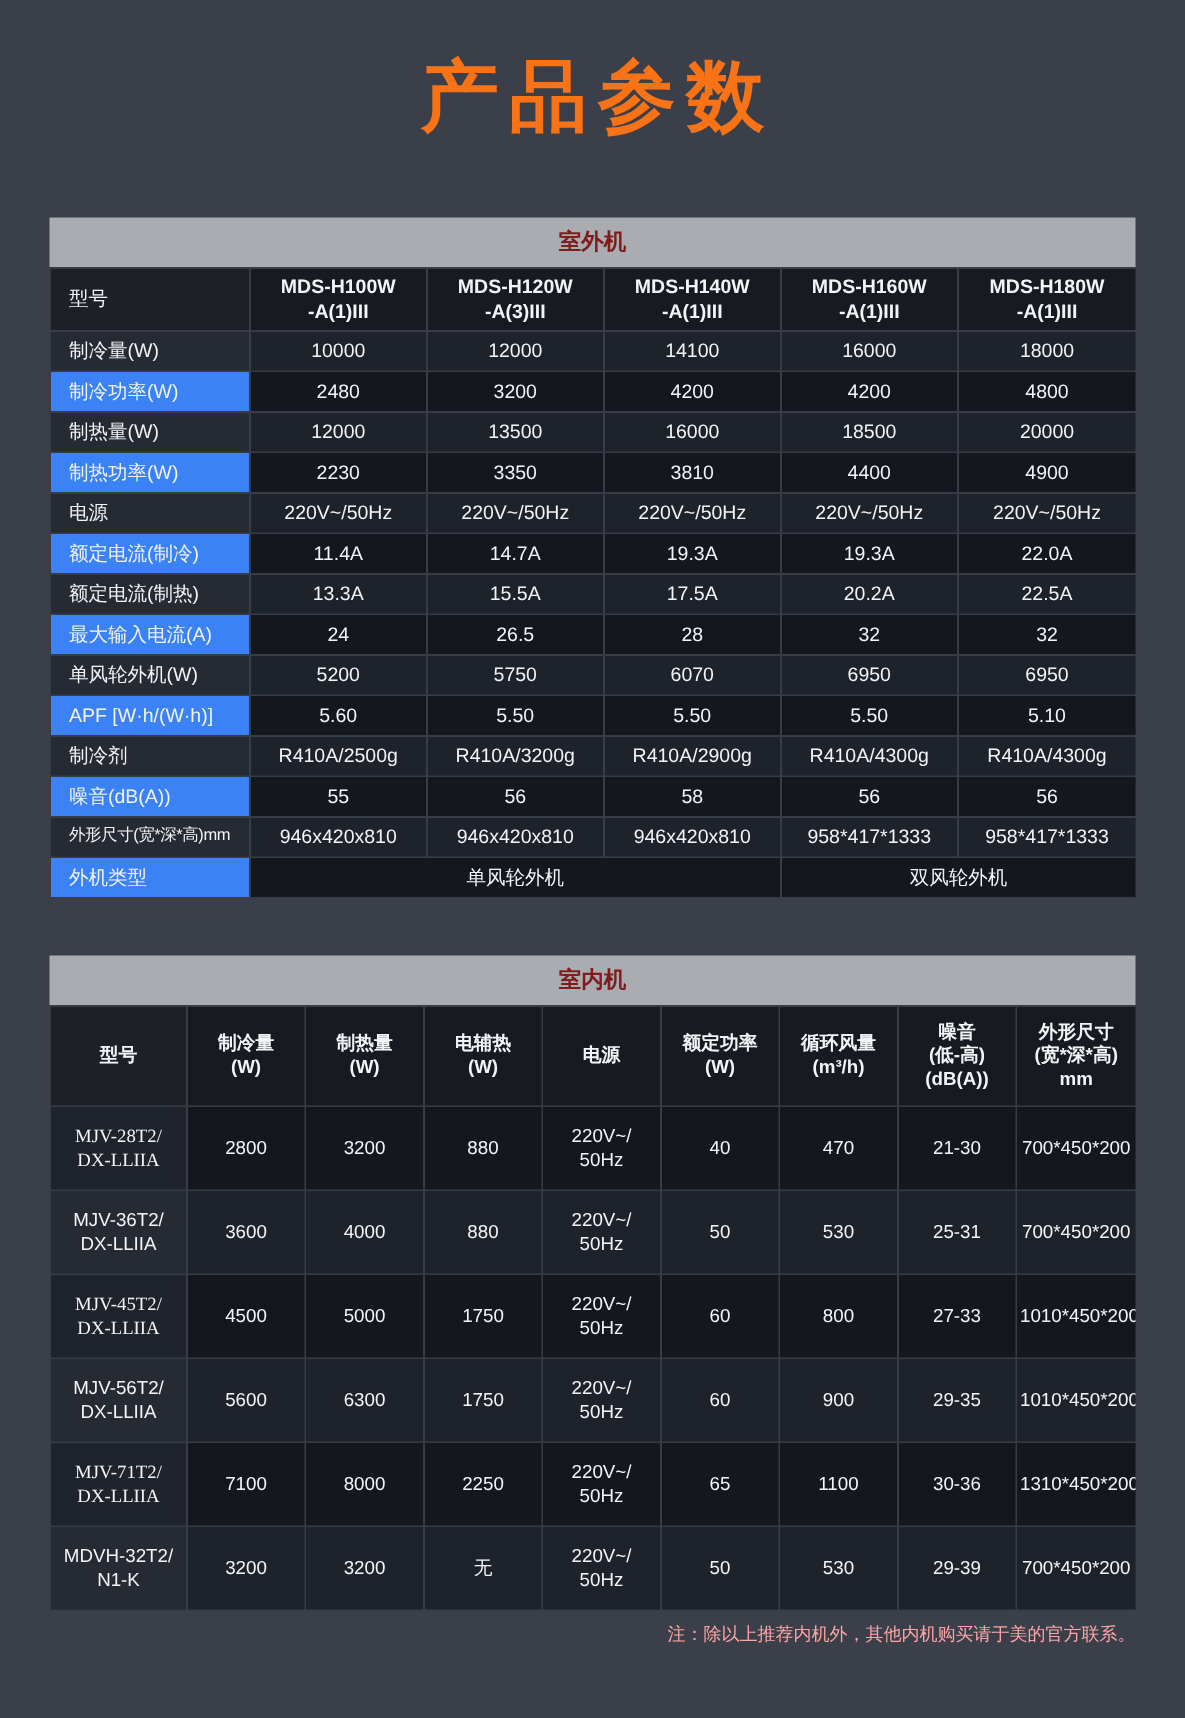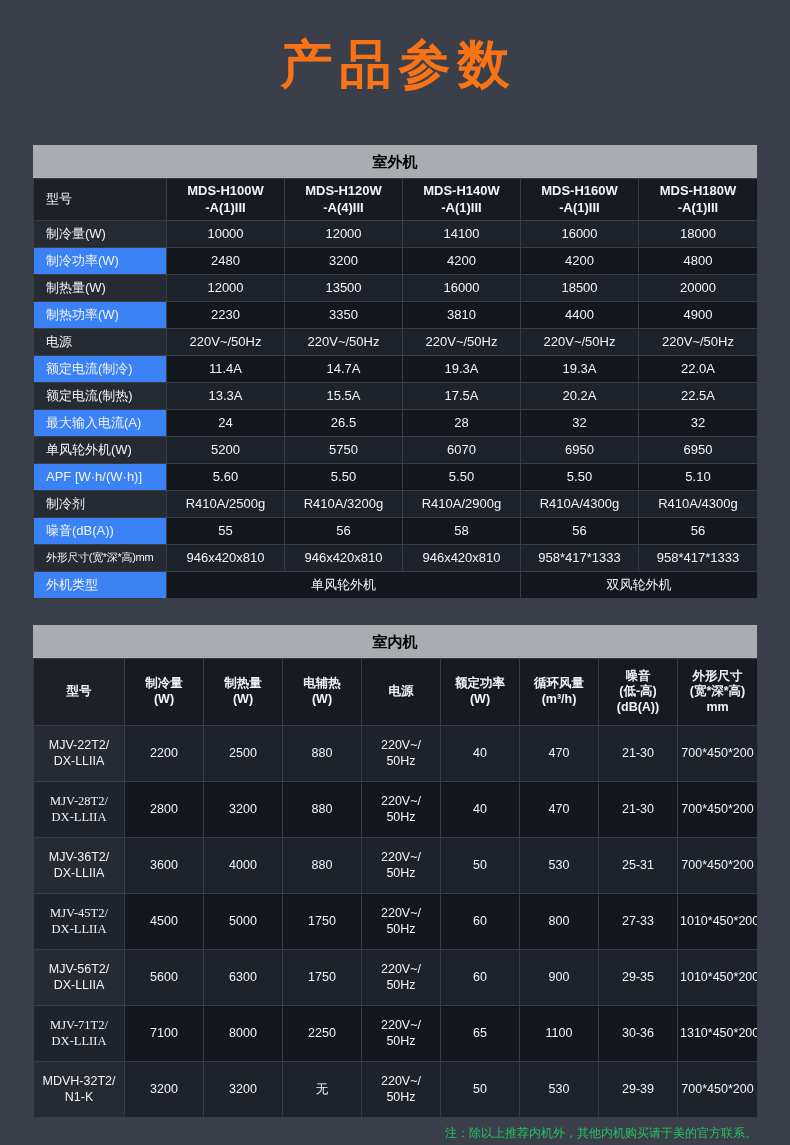--- a/index.html
+++ b/index.html
@@ -12,24 +12,24 @@
   .page{width:790px;height:1145px;position:relative;}
   .title{
     margin:0;padding-top:30px;height:78px;
     text-align:center;
     font-size:52px;font-weight:bold;
     letter-spacing:7px;text-indent:7px;
     color:#f97316;
   }
   .table-block{width:724px;margin:0 auto;}
   .tb1{margin-top:37px;}
-  .tb2{margin-top:26px;}
+  .tb2{margin-top:38px;}
   .bar{
     height:33px;line-height:33px;
-    background:#a9acb0;color:#000000;
+    background:#a9acb0;color:#7f1d1d;
     text-align:center;font-size:15px;font-weight:bold;
   }
   table{
     width:724px;border-collapse:collapse;table-layout:fixed;
   }
   td{
     border:1px solid #383c44;
     color:#f2f4f6;font-size:13px;font-weight:500;
     text-align:center;vertical-align:middle;
     padding:0 2px;line-height:1.25;
@@ -50,21 +50,21 @@
   .tb2 tr.head td{font-weight:bold;}
   
   tr.hd td{background:#171a21;} tr.hd td.lbl{background:#1d2027;}
   tr.lt td{background:#1e222b;} tr.lt td.lbl{background:#262a33;}
   tr.dk td{background:#14171e;} tr.dk td.lbl{background:#3b82f6;}
   .tb2 tr.lt td.mdl{background:#262a33;}
   .tb2 tr.dk td.mdl{background:#1f232b;font-family:Liberation Serif, serif;}
   .note{
     width:724px;margin:7px auto 0;
     text-align:right;
-    color:#22c55e;font-size:12px;
+    color:#fca5a5;font-size:12px;
   }
 </style>
 </head>
 <body>
 
 <div class="page">
 
   <h1 class="title">产品参数</h1>
 
   <section class="table-block tb1">
@@ -77,21 +77,21 @@
           <col style="width:118px">
           <col style="width:118px">
           <col style="width:119px">
       </colgroup>
       <tbody>
           <tr class="head hd">
         <td class="lbl">型号</td>
         <td>MDS-H100W
 -A(1)III</td>
         <td>MDS-H120W
--A(4)III</td>
+-A(3)III</td>
         <td>MDS-H140W
 -A(1)III</td>
         <td>MDS-H160W
 -A(1)III</td>
         <td>MDS-H180W
 -A(1)III</td>
       </tr>
       <tr class="lt">
         <td class="lbl">制冷量(W)</td>
         <td>10000</td>
@@ -233,33 +233,20 @@
 (W)</td>
         <td>循环风量
 (m³/h)</td>
         <td>噪音
 (低-高)
 (dB(A))</td>
         <td>外形尺寸
 (宽*深*高)
 mm</td>
       </tr>
-      <tr class="lt">
-        <td class="mdl">MJV-22T2/
-DX-LLIIA</td>
-        <td>2200</td>
-        <td>2500</td>
-        <td>880</td>
-        <td>220V~/
-50Hz</td>
-        <td>40</td>
-        <td>470</td>
-        <td>21-30</td>
-        <td>700*450*200</td>
-      </tr>
       <tr class="dk">
         <td class="mdl">MJV-28T2/
 DX-LLIIA</td>
         <td>2800</td>
         <td>3200</td>
         <td>880</td>
         <td>220V~/
 50Hz</td>
         <td>40</td>
         <td>470</td>

